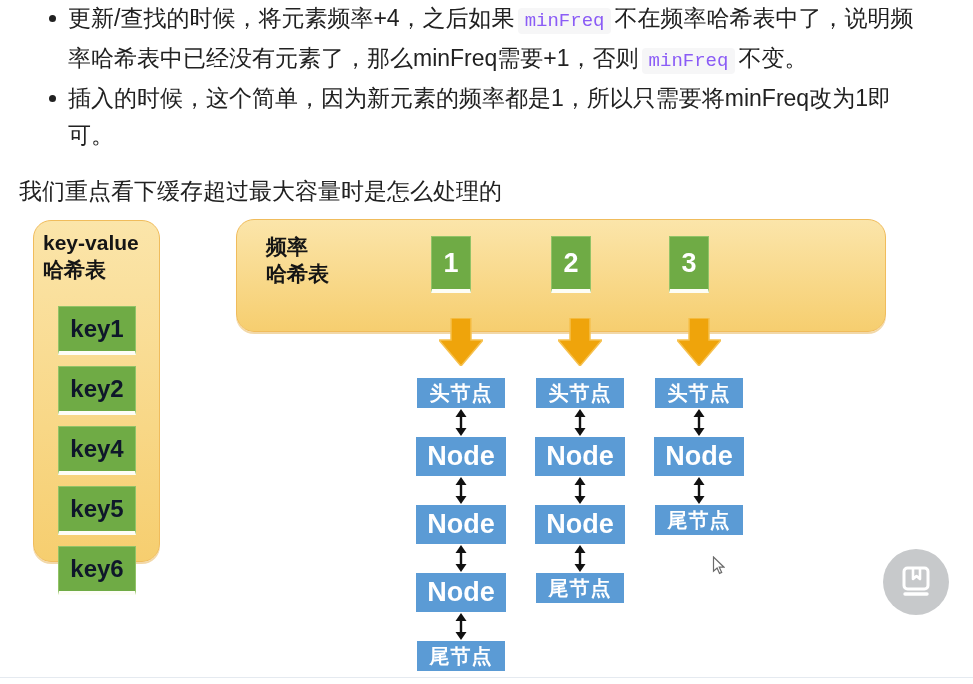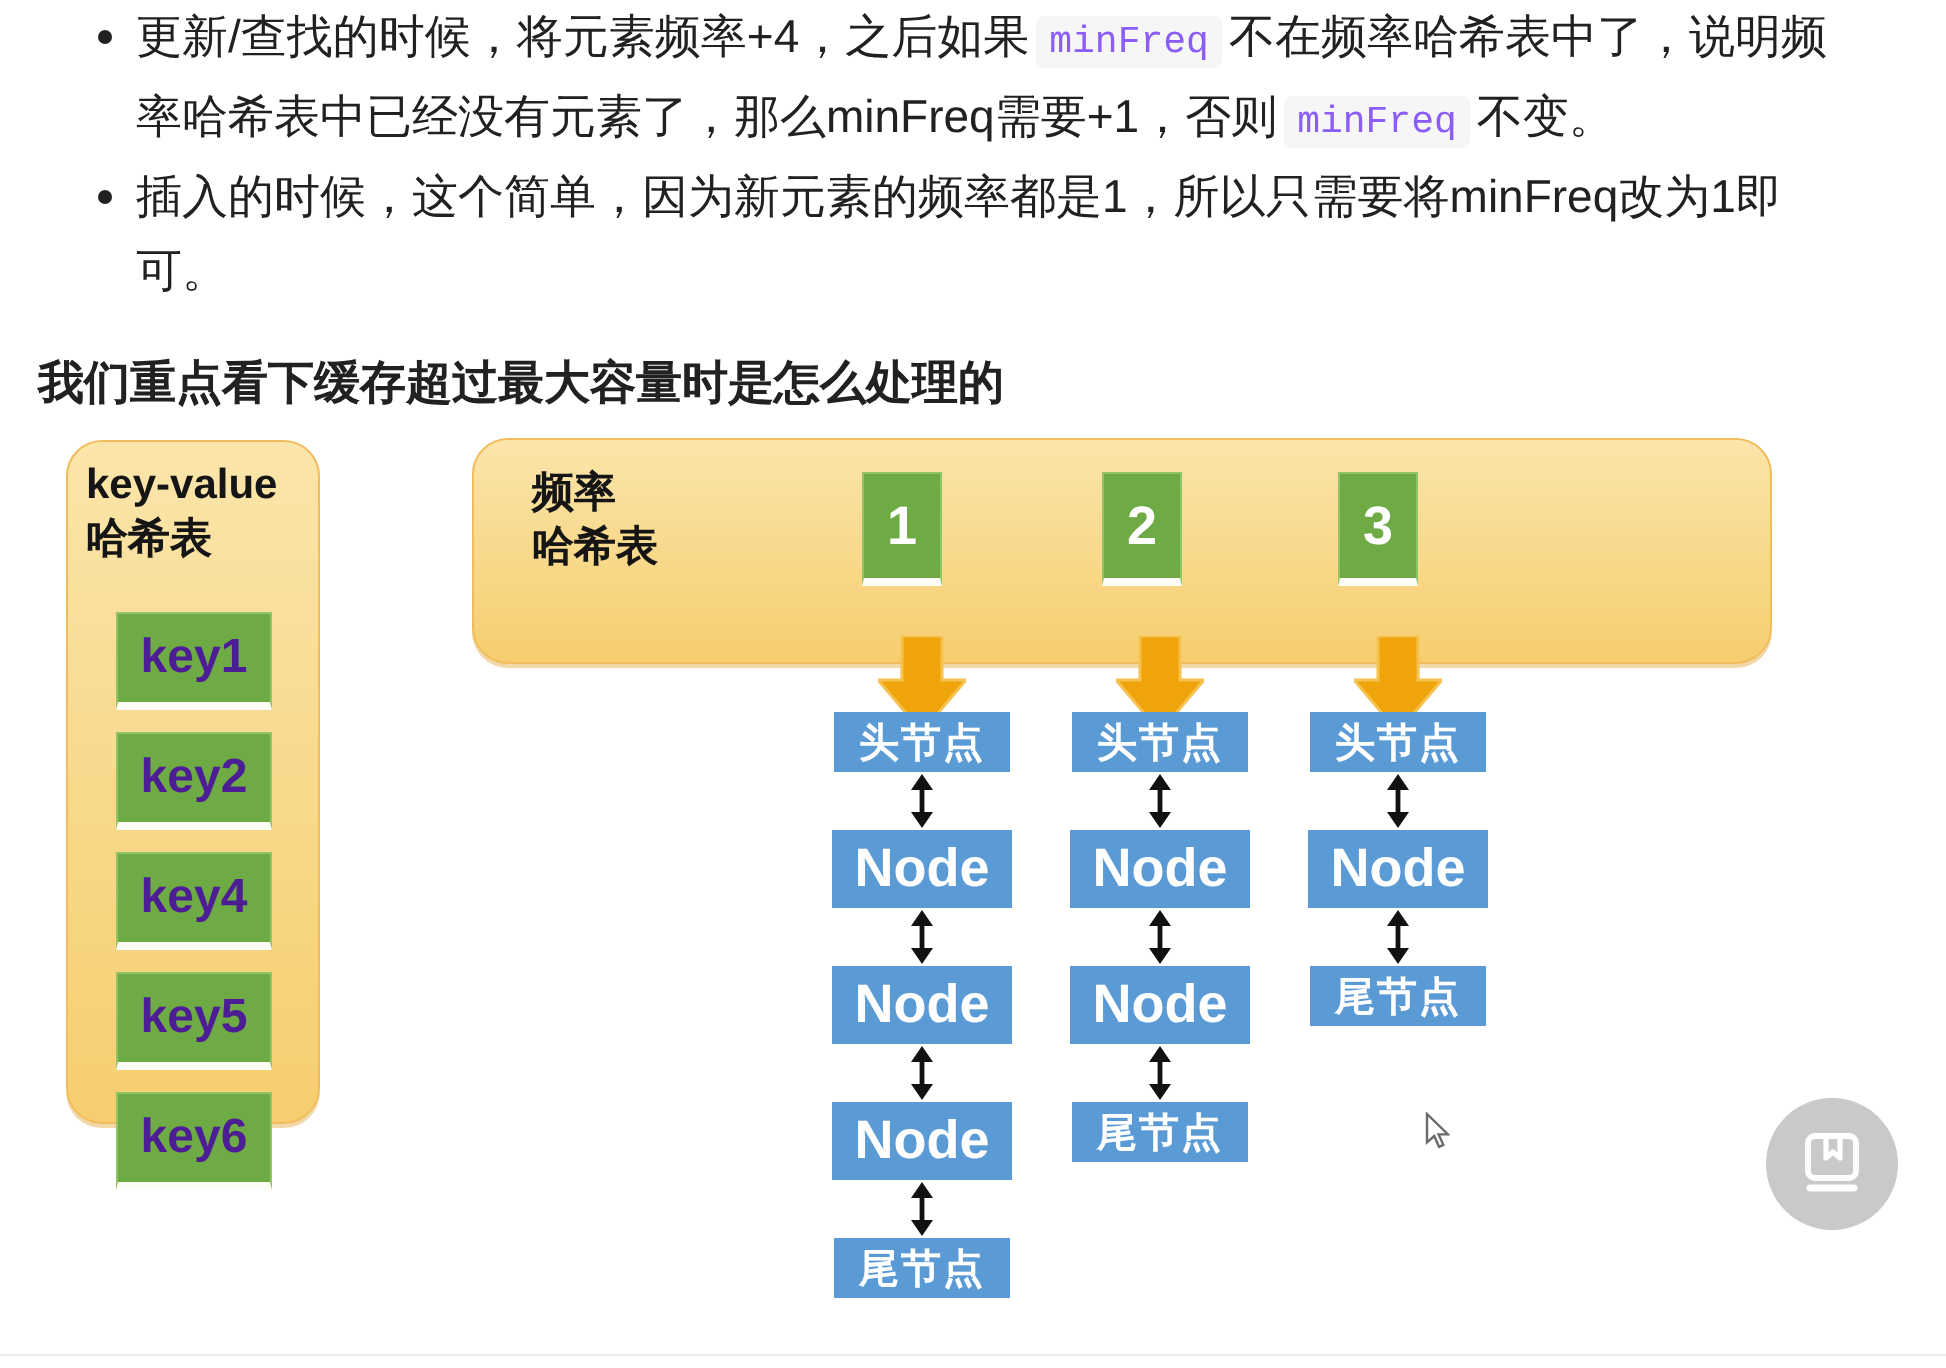--- a/index.html
+++ b/index.html
@@ -19,21 +19,21 @@
     content:""; position:absolute; left:49px; top:15px;
     width:7px; height:7px; border-radius:50%; background:#212121;
   }
   .inline-code {
     font-family:"Liberation Mono", monospace; font-size:19px;
     color:#8b5cf6; background:#f6f6f7; border-radius:4px;
     padding:2px 7px; margin:0 3px; white-space:nowrap;
   }
   .lead {
     position:absolute; top:176px; left:19px; margin:0;
-    font-size:23px; line-height:30px; color:#212121;font-weight:bold;
+    font-size:23px; line-height:30px; color:#212121;
   }
 
   
   .diagram { position:absolute; inset:0; }
   .panel {
     position:absolute; border-radius:18px; box-sizing:border-box;
     background:linear-gradient(180deg,#FBE5AA 0%,#F6CE6F 100%);
     border:1px solid #F0BC5C;
     box-shadow:0 2px 0 rgba(226,169,63,.45);
   }
@@ -41,37 +41,37 @@
   .freq-panel { left:236px; top:219px; width:650px; height:113px;text-decoration:underline;  }
   .panel-title { font-weight:700; color:#151515; font-size:21px; line-height:27px; }
   .key-panel  .panel-title { padding:8px 0 0 9px; }
   .freq-panel .panel-title { position:absolute; left:29px; top:13px; }
   .panel-title span { display:block; }
 
   .key-list { position:absolute; left:24px; top:85px; display:flex; flex-direction:column; gap:11px; }
   .key-box {
     width:78px; height:49px; box-sizing:border-box;
     background:#6FAB45; border:1px solid #92C367; border-bottom:4px solid #FDFDF6;
-    color:#4c1d95; font-weight:700; font-size:24px;
+    color:#0f172a; font-weight:700; font-size:24px;
     display:flex; align-items:center; justify-content:center;
   }
 
   .bucket {
     position:absolute; top:16px; width:40px; height:57px; box-sizing:border-box;
     background:#6FAB45; border:1px solid #92C367; border-bottom:4px solid #FDFDF6;
     color:#fff; font-weight:700; font-size:27px;
     display:flex; align-items:center; justify-content:center;
   }
   .bucket-0 { left:194px; } .bucket-1 { left:314px; } .bucket-2 { left:432px; }
 
   .down-arrow { position:absolute; top:318px; width:44px; height:48px; }
   .down-arrow-0 { left:439px; } .down-arrow-1 { left:558px; } .down-arrow-2 { left:677px; }
 
   .chain {
-    position:absolute; top:356px; width:90px;
+    position:absolute; top:378px; width:90px;
     display:flex; flex-direction:column; align-items:center;
   }
   .chain-0 { left:416px; } .chain-1 { left:535px; } .chain-2 { left:654px; }
   .nbox {
     background:#5B9BD5; color:#fff; font-weight:700;
     display:flex; align-items:center; justify-content:center;
   }
   .nbox.endpoint { width:88px; height:30px; font-size:20px; letter-spacing:1px; }
   .nbox.node     { width:90px; height:39px; font-size:27px; }
   .varrow { height:29px; display:flex; align-items:center; justify-content:center; }

